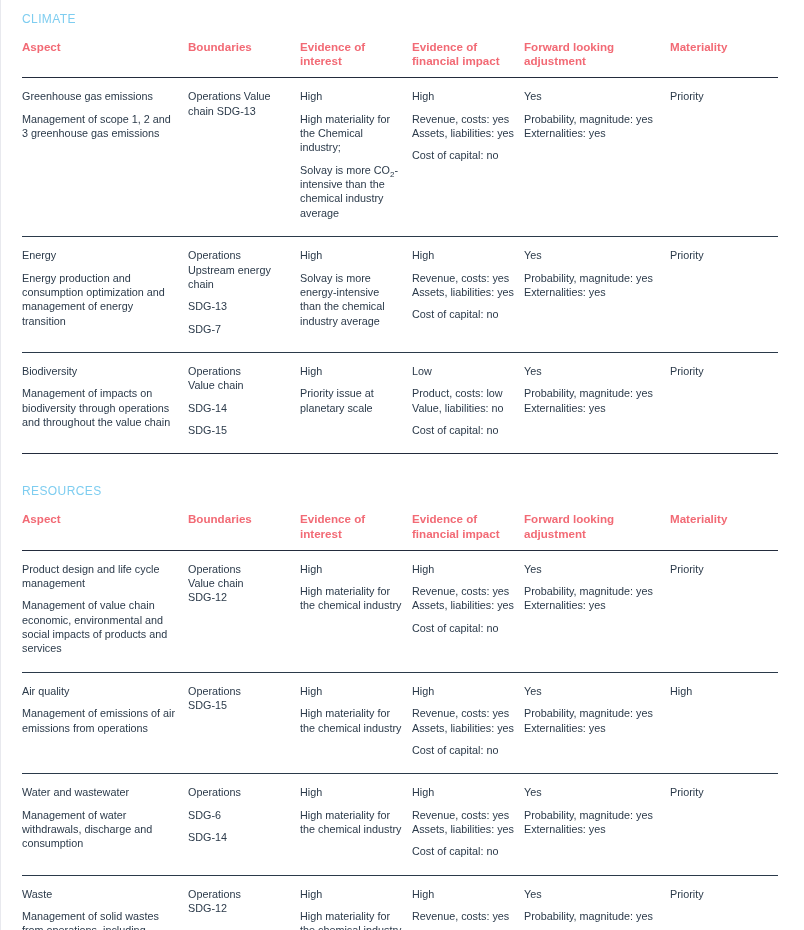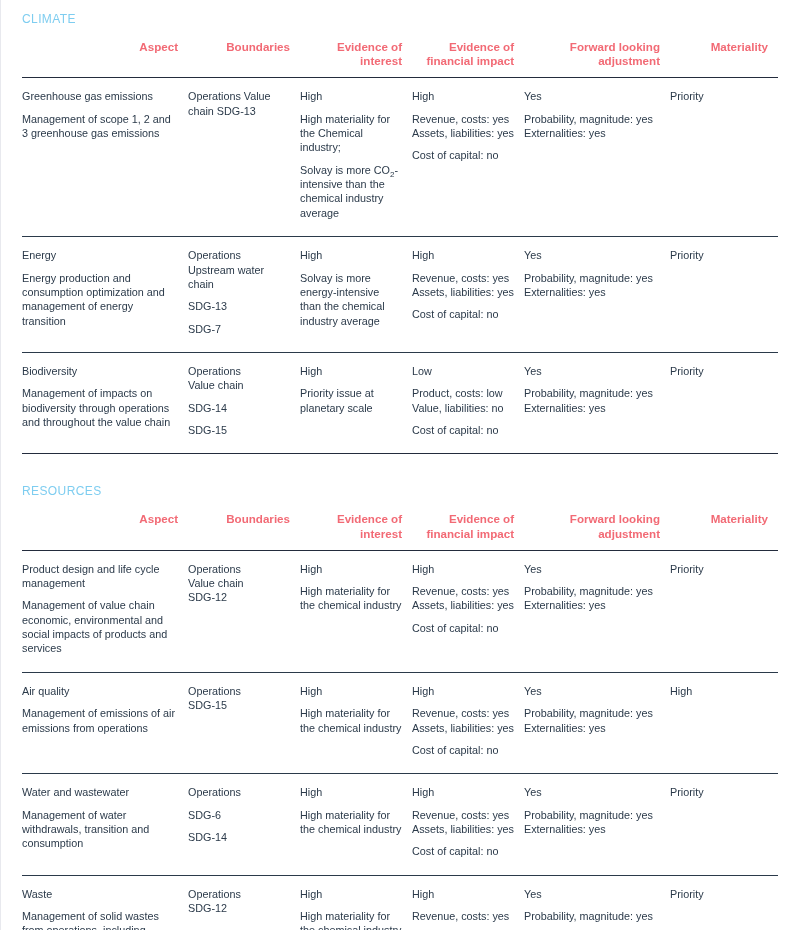--- a/index.html
+++ b/index.html
@@ -31,21 +31,21 @@
     table-layout:fixed;
   }
   table.mat col.c-aspect{width:166px;}
   table.mat col.c-bound{width:112px;}
   table.mat col.c-evint{width:112px;}
   table.mat col.c-evfin{width:112px;}
   table.mat col.c-fwd{width:146px;}
   table.mat col.c-mat{width:108px;}
 
   table.mat th{
-    text-align:right;
+    text-align:left;
     vertical-align:top;
     color:#f26a75;
     font-size:11.6px;
     font-weight:bold;
     line-height:1.22;
     padding:0 10px 9px 0;
     border-bottom:1.6px solid #232c3d;
   }
   table.mat td{
     vertical-align:top;
@@ -134,21 +134,21 @@
           </td>
         </tr>
 
         <tr>
           <td>
             <p class="blk">Energy</p>
             <p class="blk">Energy production and consumption optimization and management of energy transition</p>
           </td>
           <td>
             <p class="ln">Operations</p>
-            <p class="ln">Upstream water chain</p>
+            <p class="ln">Upstream energy chain</p>
             <p class="ln sp">SDG-13</p>
             <p class="ln sp">SDG-7</p>
           </td>
           <td>
             <p class="blk">High</p>
             <p class="blk">Solvay is more energy-intensive than the chemical industry average</p>
           </td>
           <td>
             <p class="blk">High</p>
             <p class="ln">Revenue, costs: yes</p>
@@ -289,21 +289,21 @@
             <p class="ln">Externalities: yes</p>
           </td>
           <td class="mid">
             <p class="ln">High</p>
           </td>
         </tr>
 
         <tr>
           <td>
             <p class="blk">Water and wastewater</p>
-            <p class="blk">Management of water withdrawals, transition and consumption</p>
+            <p class="blk">Management of water withdrawals, discharge and consumption</p>
           </td>
           <td>
             <p class="ln">Operations</p>
             <p class="ln sp">SDG-6</p>
             <p class="ln sp">SDG-14</p>
           </td>
           <td>
             <p class="blk">High</p>
             <p class="blk">High materiality for the chemical industry</p>
           </td>

